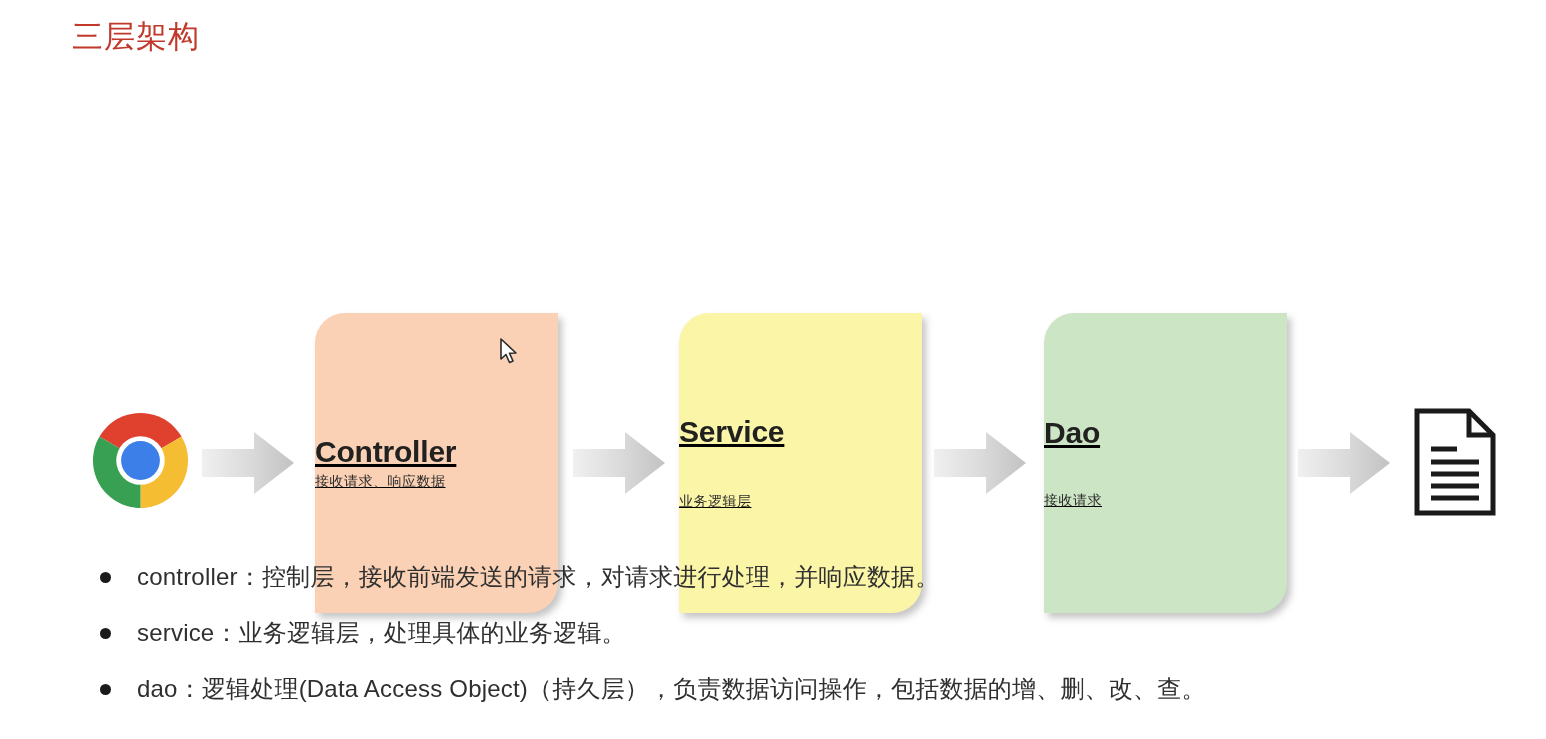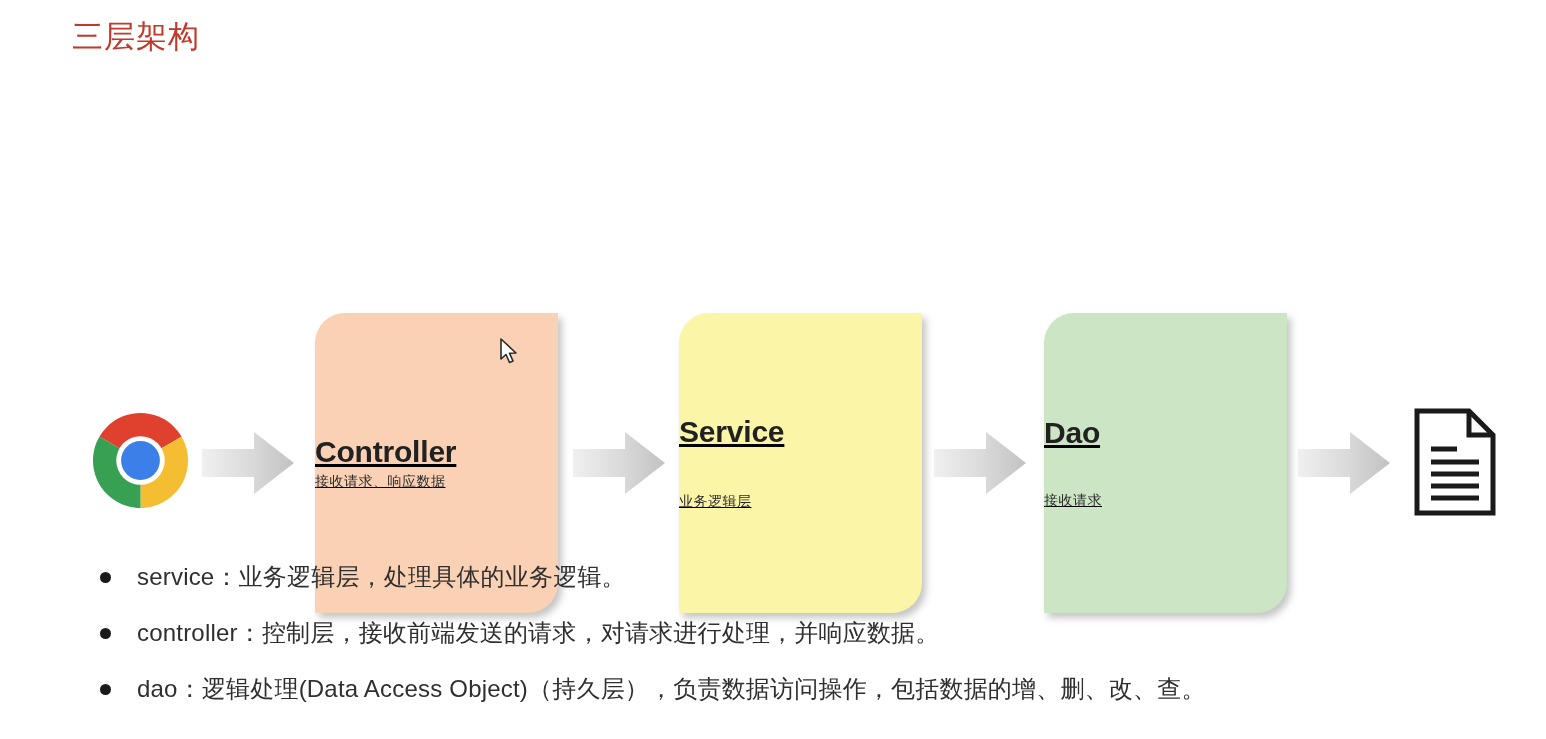--- a/index.html
+++ b/index.html
@@ -230,26 +230,26 @@
       </g>
     </svg>
   </div>
 
 </div>
 
 <div class="bullets">
 
   <div class="bullet-row">
     <span class="bullet-dot"></span>
-    <span class="bullet-text">service：业务逻辑层，处理具体的业务逻辑。</span>
+    <span class="bullet-text">controller：控制层，接收前端发送的请求，对请求进行处理，并响应数据。</span>
   </div>
 
   <div class="bullet-row">
     <span class="bullet-dot"></span>
-    <span class="bullet-text">controller：控制层，接收前端发送的请求，对请求进行处理，并响应数据。</span>
+    <span class="bullet-text">service：业务逻辑层，处理具体的业务逻辑。</span>
   </div>
 
   <div class="bullet-row">
     <span class="bullet-dot"></span>
     <span class="bullet-text">dao：逻辑处理(Data Access Object)（持久层），负责数据访问操作，包括数据的增、删、改、查。</span>
   </div>
 
 </div>
 
 <div class="cursor">

